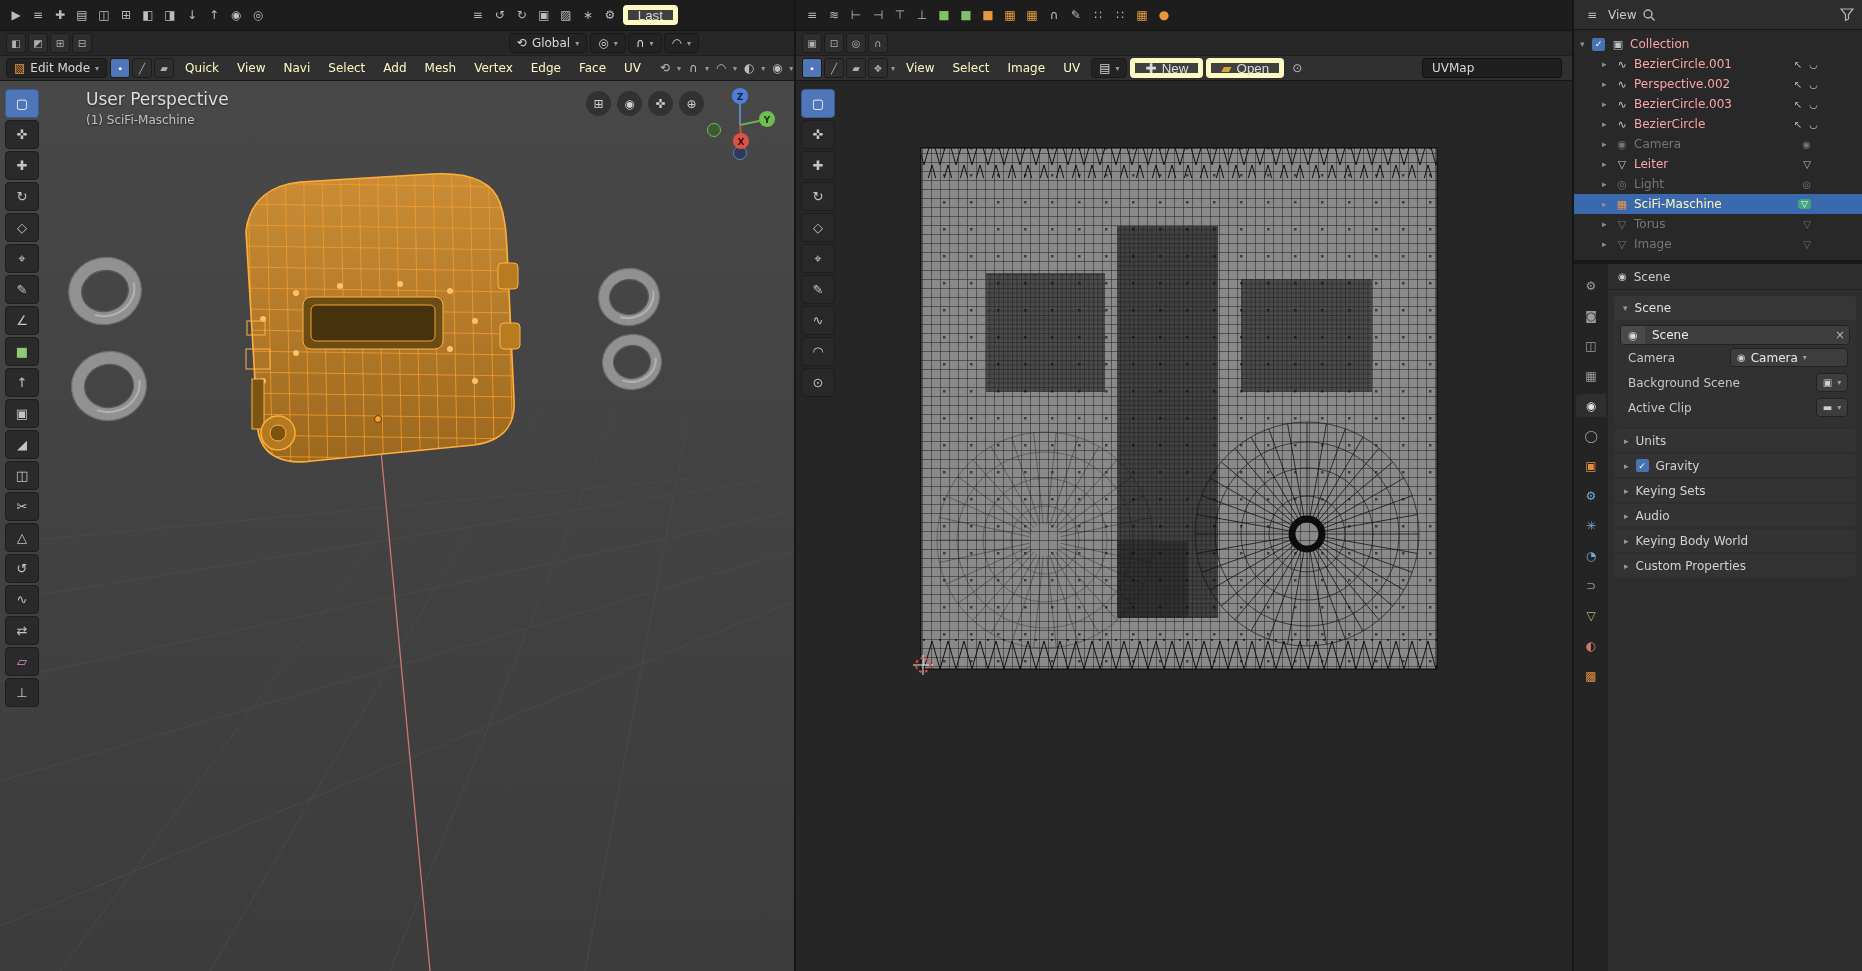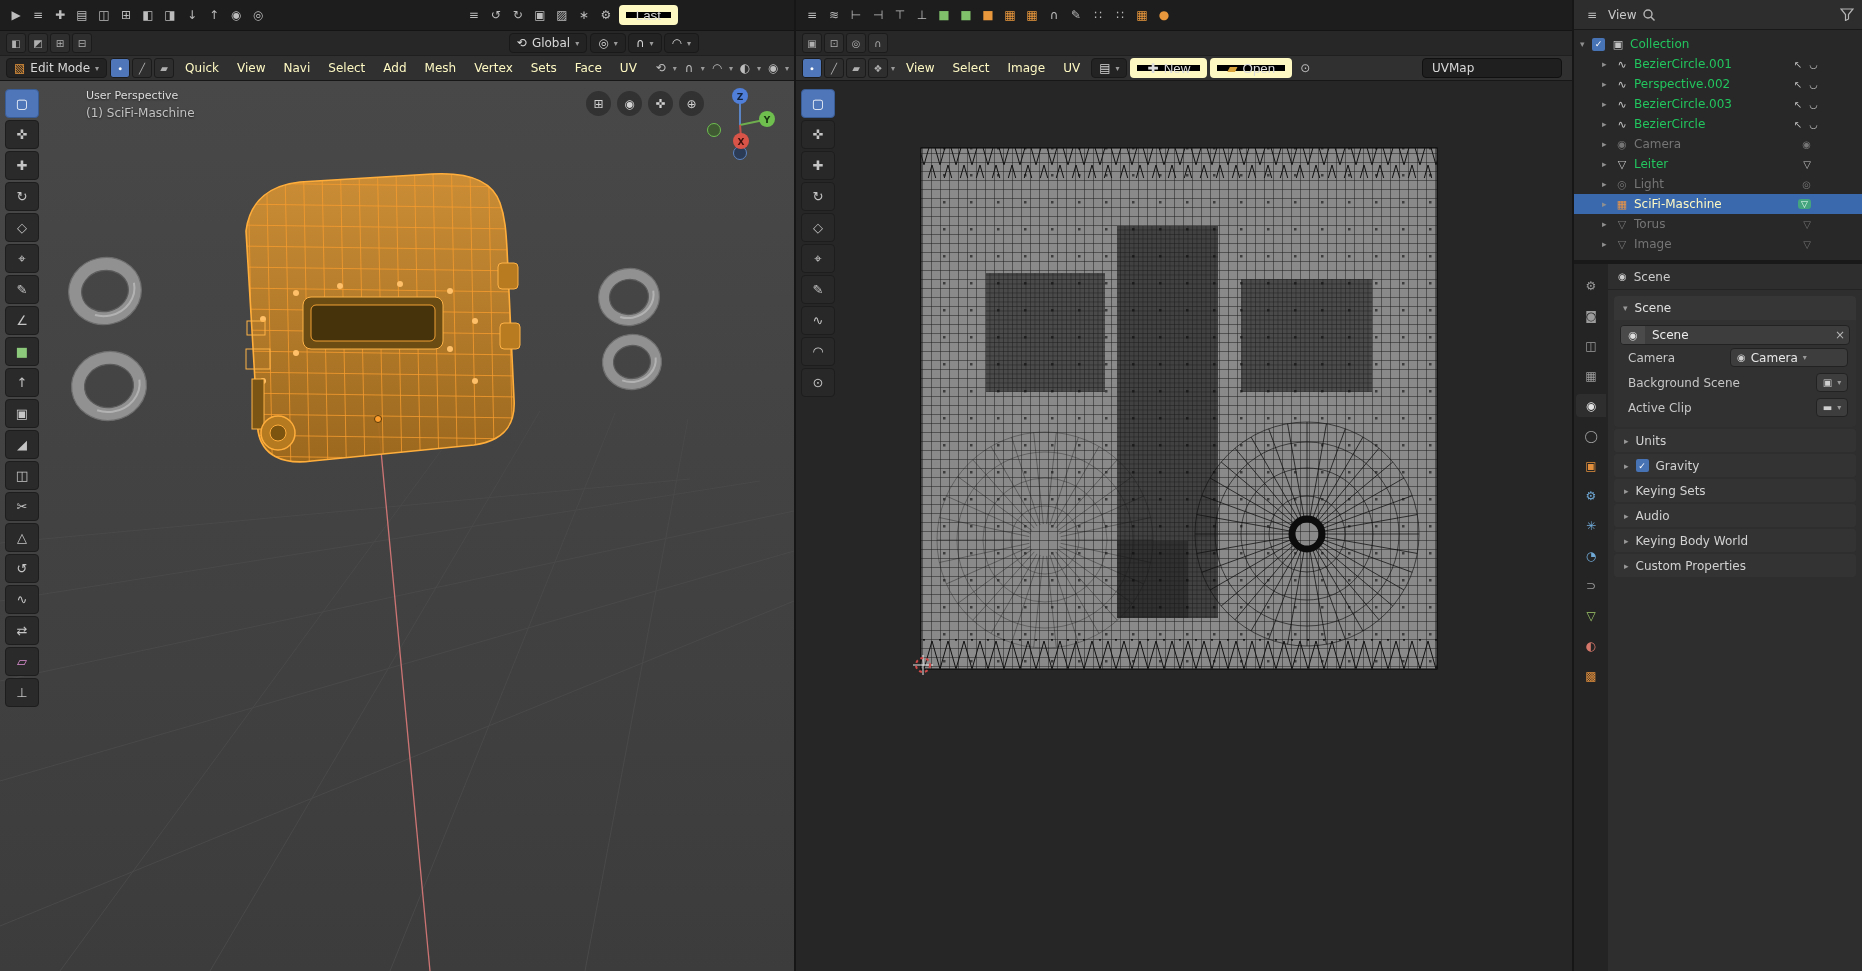--- a/index.html
+++ b/index.html
@@ -10,49 +10,49 @@
   #uve{left:796px;width:776px;background:#262626}
   #rightcol{left:1574px;width:288px;background:#282828}
   .hrow{display:flex;align-items:center;gap:3px;padding:0 6px;position:relative}
   .rowA{height:30px;background:#1d1d1d}
   .rowB{height:25px;background:#272727;border-top:1px solid #141414}
   .rowC{height:26px;background:#303030;border-top:1px solid #1f1f1f;border-bottom:1px solid #171717}
   .igroup{display:flex;align-items:center;gap:2px}
   .ibtn{min-width:20px;height:20px;padding:0 3px;display:flex;align-items:center;justify-content:center;color:#bdbdbd;font-size:12px;border-radius:3px;cursor:default}
   .ibtn.green{color:#7fc06a}.ibtn.orange{color:#e8973c}
   .spacer{flex:1}
-  .btn{height:20px;display:flex;align-items:center;gap:5px;background:#000000;border:7px solid #fef9c3;border-radius:4px;padding:0 10px;color:#dcdcdc;white-space:nowrap}
+  .btn{height:20px;display:flex;align-items:center;gap:5px;background:#404040;border:5px solid #fef9c3;border-radius:4px;padding:0 10px;color:#dcdcdc;white-space:nowrap}
   .wdg{height:20px;display:flex;align-items:center;gap:5px;background:#232323;border:1px solid #191919;border-radius:4px;padding:0 7px;color:#d8d8d8;white-space:nowrap}
   .caret{font-size:8px;color:#9a9a9a}
   .menu{height:20px;display:flex;align-items:center;padding:0 8px;color:#fef9c3;white-space:nowrap}
   .togglebtn{width:20px;height:20px;background:#2e2e2e;border:1px solid #1b1b1b;display:flex;align-items:center;justify-content:center;color:#b0b0b0;border-radius:3px;font-size:10px}
   .togglebtn.active{background:#4f76b8;color:#fff}
   .content3d{position:absolute;top:81px;left:0;right:0;bottom:0;background:linear-gradient(#484848,#3c3c3c)}
   .contentuv{position:absolute;top:81px;left:0;right:0;bottom:0;background:#262626}
   .content3d svg,.contentuv svg{position:absolute;left:0;top:0}
   .tools{position:absolute;left:5px;top:8px;display:flex;flex-direction:column;gap:2px;z-index:5}
   .tool{width:34px;height:29px;background:rgba(40,40,40,.92);border:1px solid #1d1d1d;border-radius:4px;display:flex;align-items:center;justify-content:center;color:#c5c5c5;font-size:13px}
   .tool.active{background:#4f76b8;color:#fff;border-color:#3a5c94}
   .tool.green{color:#8cc97a}.tool.pink{color:#de8fd3}
   .ovl{position:absolute;left:86px;top:8px;pointer-events:none;text-shadow:0 1px 2px rgba(0,0,0,.55)}
-  .ovl .main{color:#dedede;font-size:11px}
+  .ovl .main{color:#dedede;font-size:17px}
   .ovl .sub{color:#c2c2c2;font-size:12px;margin-top:4px}
   .navbtns{position:absolute;top:10px;left:586px;display:flex;gap:6px;z-index:6}
   .navbtn{width:25px;height:25px;border-radius:50%;background:rgba(28,28,28,.5);color:#d2d2d2;display:flex;align-items:center;justify-content:center;font-size:12px}
   #gizmo{position:absolute;left:698px;top:2px;z-index:6}
   .uvfield{height:20px;background:#1f1f1f;border:1px solid #101010;border-radius:4px;color:#d8d8d8;display:flex;align-items:center;padding:0 9px;margin-left:auto;width:140px;margin-right:4px}
   
   .outheader{height:30px;display:flex;align-items:center;gap:6px;padding:0 8px;background:#2d2d2d;border-bottom:1px solid #181818}
   .otree{position:absolute;top:30px;left:0;right:0;height:230px;background:#282828;padding-top:4px;font-size:12px}
   .orow{height:20px;display:flex;align-items:center;padding:0 6px;position:relative;white-space:nowrap}
   .orow.child{padding-left:28px}
   .oexp{width:12px;color:#8f8f8f;font-size:9px;flex:none}
   .oicon{width:16px;text-align:center;color:#c2c2c2;font-size:11px;margin-right:4px;flex:none}
   .oicon.orangeicon{color:#ea9445}
-  .olabel{color:#22c55e}
+  .olabel{color:#fca5a5}
   .oright{position:absolute;right:44px;display:flex;gap:7px}
   .oric{color:#c2c2c2;font-size:10px}
   .oric.chip{background:#43a47f;color:#eefff3;border-radius:3px;padding:0 3px;font-size:9px}
   .orow.dim .olabel,.orow.dim .oicon,.orow.dim .oric{color:#757575}
   .orow.sel{background:#3b69ad}
   .orow.sel .olabel{color:#fef9c3}
   .ocheck{width:13px;height:13px;background:#4772b3;border-radius:2px;color:#fff;font-size:9px;display:flex;align-items:center;justify-content:center;margin-right:5px;flex:none}
   .hdiv{position:absolute;top:260px;left:0;right:0;height:4px;background:#191919}
   .props{position:absolute;top:264px;left:0;right:0;bottom:0;background:#2e2e2e}
   .ptabs{position:absolute;left:0;top:0;bottom:0;width:34px;background:#242424;display:flex;flex-direction:column;align-items:center;padding-top:10px;gap:7px}
@@ -161,21 +161,21 @@
       </div>
     <div class="igroup">
 
     <span class="menu">Quick</span>
         <span class="menu">View</span>
         <span class="menu">Navi</span>
         <span class="menu">Select</span>
         <span class="menu">Add</span>
         <span class="menu">Mesh</span>
         <span class="menu">Vertex</span>
-        <span class="menu">Sets</span>
+        <span class="menu">Edge</span>
         <span class="menu">Face</span>
         <span class="menu">UV</span>
       </div>
     <div class="spacer"></div>
     <div class="igroup">
 
         <span class="igroup">
           <span class="ibtn">⟲</span>
           <span class="caret">▾</span>
         </span>

